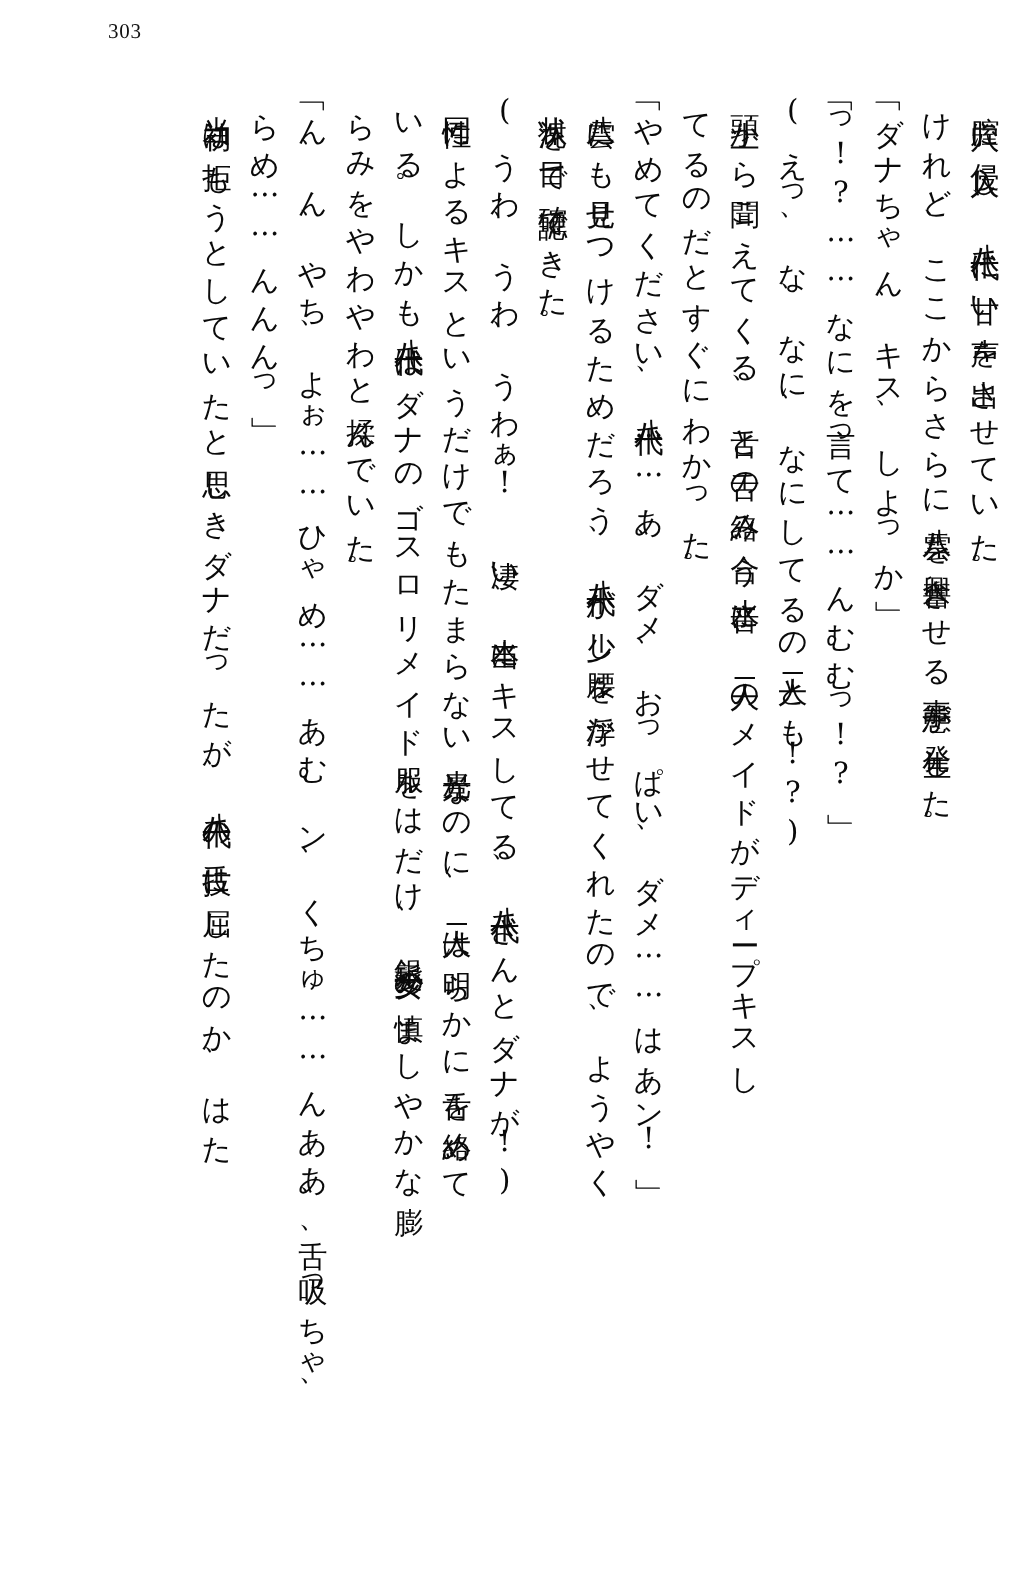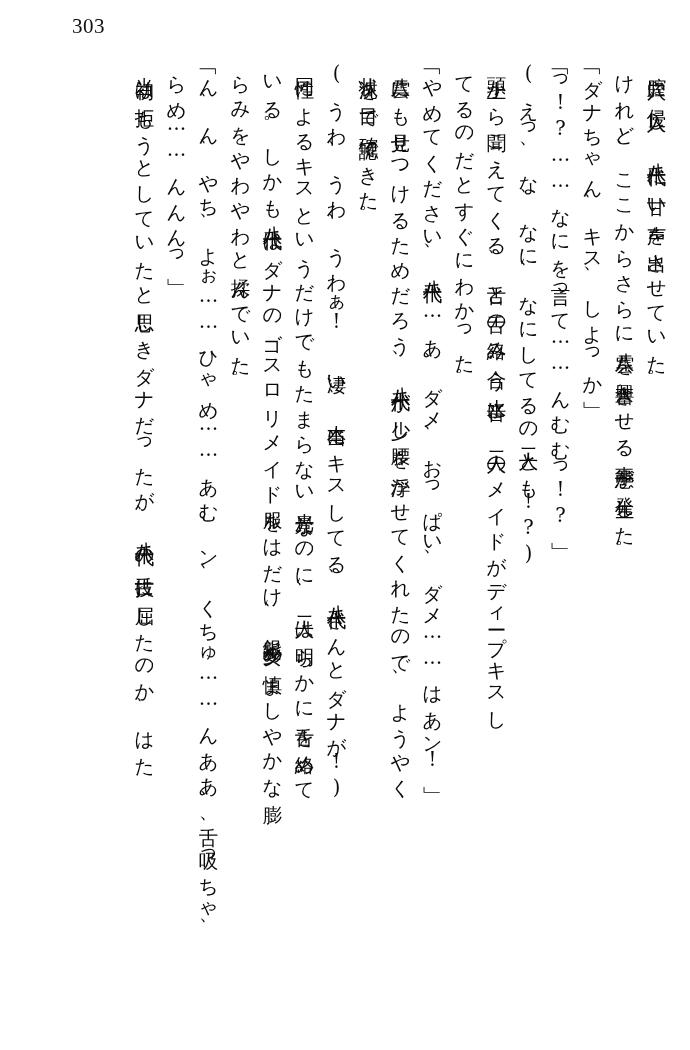--- a/index.html
+++ b/index.html
@@ -18,21 +18,21 @@
     position: relative;
     width: 690px;
     height: 1050px;
     background: #ffffff;
     box-sizing: border-box;
   }
   .page-number {
     position: absolute;
     top: 14px;
     left: 72px;
-    font-size: 21px;
+    font-size: 14px;
     font-family: "Liberation Serif", "DejaVu Serif", serif;
     letter-spacing: 0.5px;
     color: #111;
   }
   .text-body {
     position: absolute;
     top: 62px;
     left: 28px;
     right: 24px;
     height: 960px;

